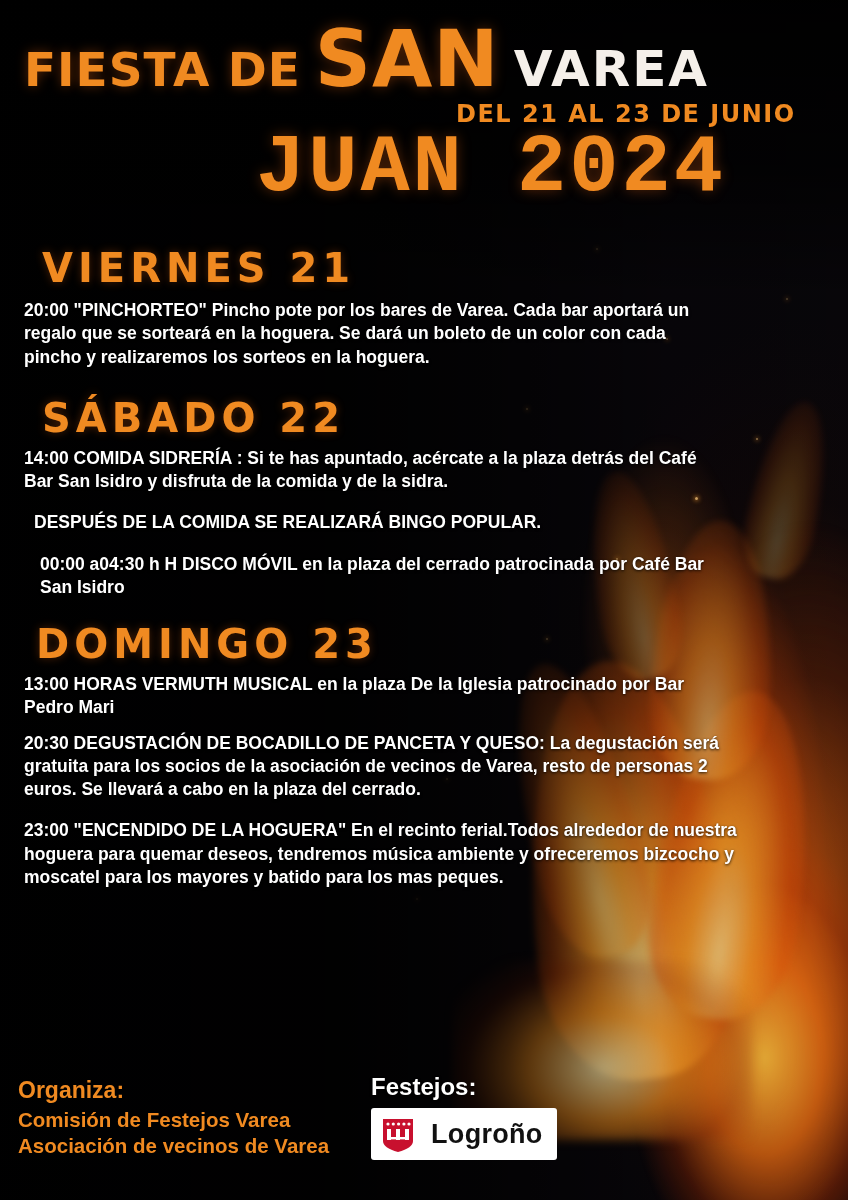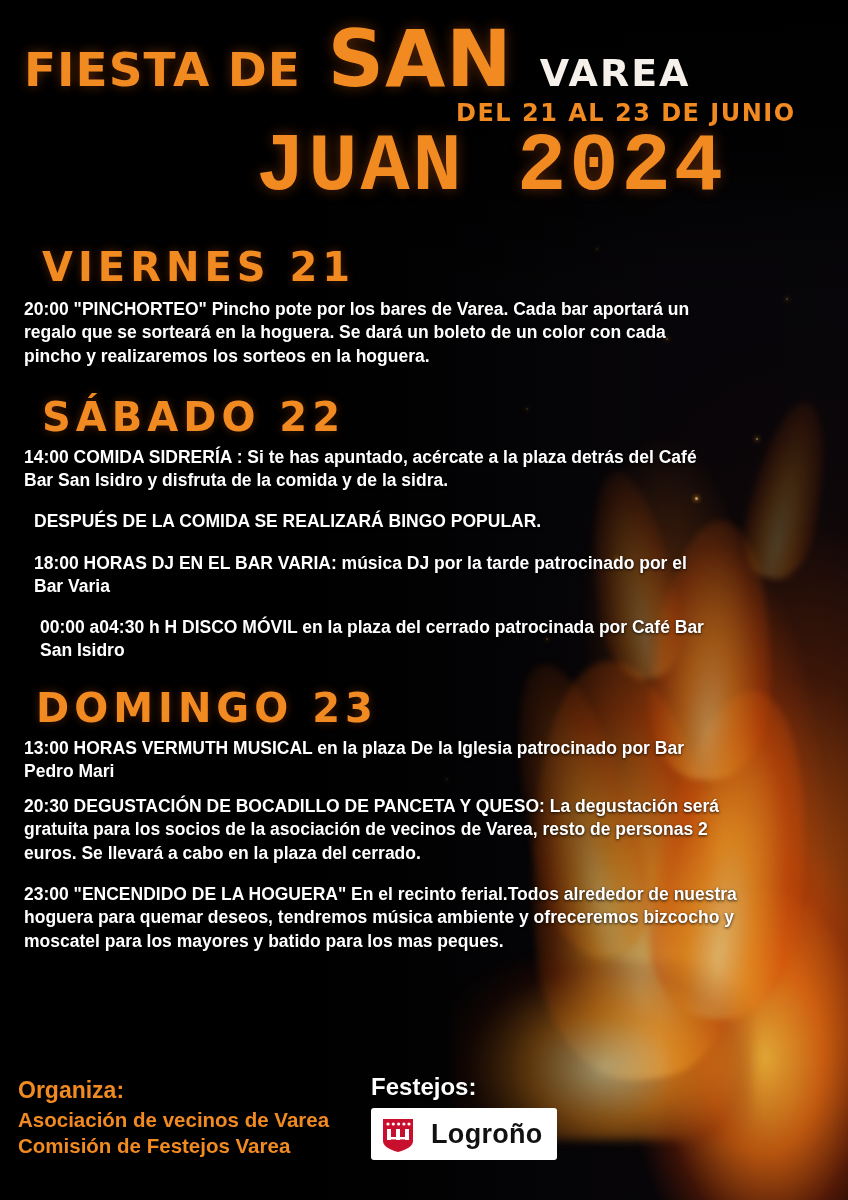--- a/index.html
+++ b/index.html
@@ -85,21 +85,21 @@
     position: relative;
     z-index: 5;
     padding: 22px 26px 12px 24px;
     height: 100%;
   }
 
   .title-block { position: relative; }
   .title-line1 {
     display: flex;
     align-items: baseline;
-    gap: 27px;
+    gap: 14px;
     white-space: nowrap;
   }
   .t-fiesta {
     font-family: "DejaVu Sans", sans-serif;
     font-weight: 700;
     font-size: 47px;
     letter-spacing: 1px;
     color: #f08a21;
     text-shadow: 0 0 12px rgba(255,110,20,0.35);
   }
@@ -108,21 +108,21 @@
     font-weight: 700;
     font-size: 78px;
     line-height: .95;
     color: #f08a21;
     letter-spacing: 1px;
     text-shadow: 0 0 14px rgba(255,110,20,0.35);
   }
   .t-varea {
     font-family: "DejaVu Sans", sans-serif;
     font-weight: 700;
-    font-size: 38px;
+    font-size: 50px;
     color: #f5f0ea;
     letter-spacing: 2px;
   }
   .t-dates {
     font-family: "DejaVu Sans", sans-serif;
     font-weight: 700;
     font-size: 24px;
     color: #f08a21;
     letter-spacing: 1.5px;
     text-align: left;
@@ -268,35 +268,34 @@
       <div class="t-dates">DEL 21 AL 23 DE JUNIO</div>
       <div class="t-juan">JUAN 2024</div>
     </div>
 
     <div class="day-head vier">VIERNES 21</div>
     <div class="body-txt p w-narrow">20:00 "PINCHORTEO" Pincho pote por los bares de Varea. Cada bar aportará un regalo que se sorteará en la hoguera.  Se dará un boleto de un color con cada pincho y realizaremos los sorteos en la hoguera.</div>
 
     <div class="day-head sab">SÁBADO 22</div>
     <div class="body-txt p w-mid">14:00 COMIDA SIDRERÍA : Si te has apuntado, acércate a la plaza detrás del  Café Bar San Isidro y disfruta de la comida y de la sidra.</div>
     <div class="body-txt p gap-m indent-1">DESPUÉS DE LA COMIDA SE REALIZARÁ BINGO POPULAR.</div>
-    <div class="body-txt p gap-m w-mid indent-1">18:00 HORAS DJ EN EL BAR VARIA: música DJ por la tarde patrocinado por el Bar Varia</div>
     <div class="body-txt p gap-m w-mid indent-2">00:00 a04:30 h H DISCO MÓVIL en la plaza del cerrado patrocinada por Café Bar San Isidro</div>
 
     <div class="day-head dom">DOMINGO  23</div>
     <div class="body-txt p w-mid">13:00 HORAS VERMUTH MUSICAL en la plaza De la Iglesia patrocinado por Bar Pedro Mari</div>
     <div class="body-txt p gap-s w-wide">20:30 DEGUSTACIÓN DE BOCADILLO DE PANCETA Y QUESO: La degustación será gratuita  para los socios de la asociación de vecinos de Varea, resto de personas 2 euros. Se llevará a cabo en la plaza del cerrado.</div>
     <div class="body-txt p gap-m w-wide">23:00 "ENCENDIDO DE LA HOGUERA" En el recinto ferial.Todos alrededor de nuestra hoguera para quemar deseos, tendremos música ambiente y ofreceremos bizcocho y moscatel para los mayores y batido para los mas peques.</div>
 
   </div>
 
   <div class="footer">
     <div class="organiza">
       <div class="organiza-title">Organiza:</div>
+      <div class="organiza-line">Comisión de Festejos Varea</div>
       <div class="organiza-line">Asociación de vecinos de Varea</div>
-      <div class="organiza-line">Comisión de Festejos Varea</div>
     </div>
 
     <div class="colabora">
       <div class="colabora-title">Festejos:</div>
       <div class="logo-box">
         <span class="logo-crest">
           <svg viewBox="0 0 34 38" width="34" height="38" aria-hidden="true">
             <path d="M2 4 h30 v22 q0 7 -15 11 q-15 -4 -15 -11 z" fill="#c8102e"></path>
             <g fill="#ffffff">
               <circle cx="7" cy="9" r="1.6"></circle>

